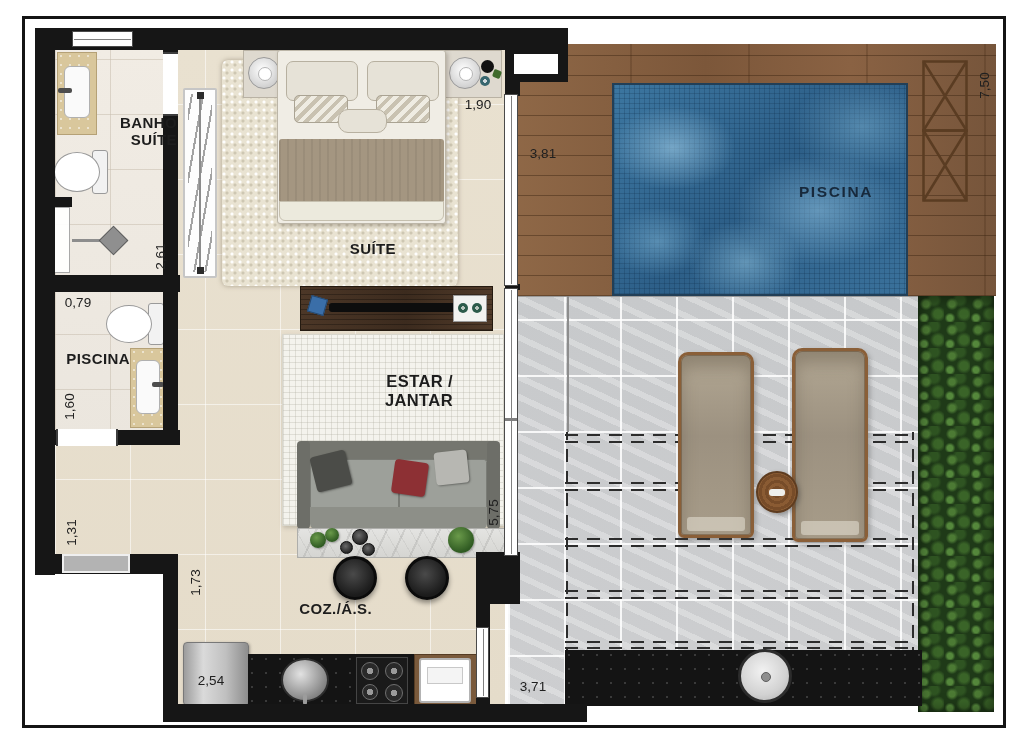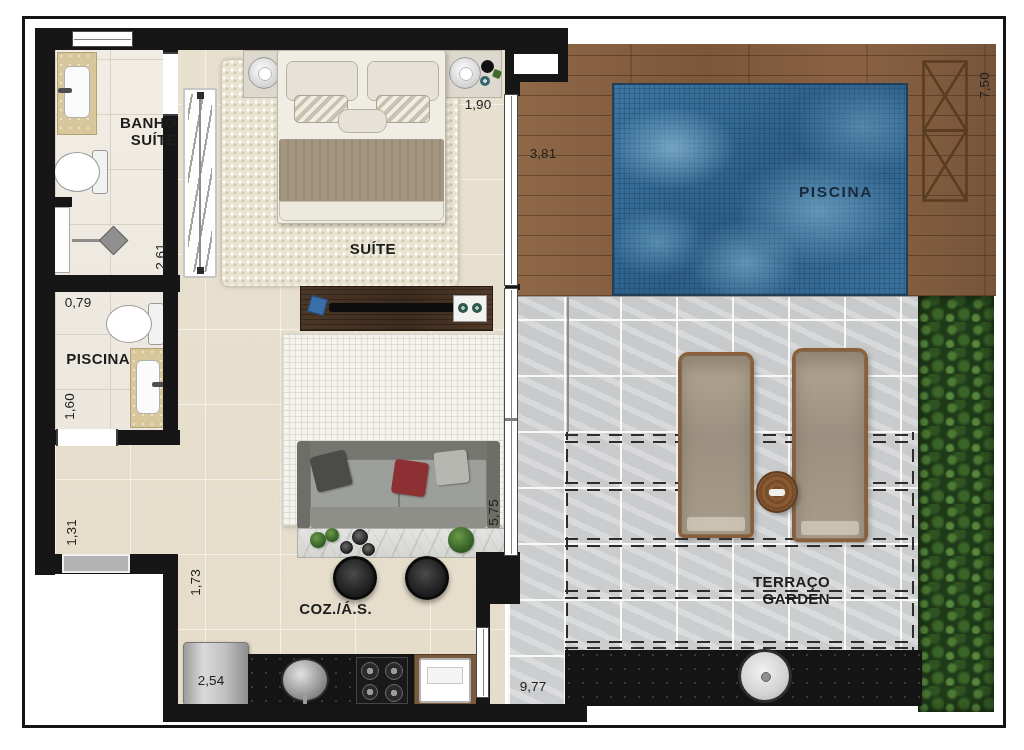--- a/index.html
+++ b/index.html
@@ -291,32 +291,32 @@
   <div class="abs dooropen" style="left:163px;top:52px;width:15px;height:64px;border-top:2px solid #3d3d3d;border-bottom:2px solid #3d3d3d;box-sizing:border-box;"></div>
   <div class="abs dooropen" style="left:56px;top:429px;width:62px;height:17px;border-left:2px solid #3d3d3d;border-right:2px solid #3d3d3d;box-sizing:border-box;"></div>
   <div class="abs mat" style="left:62px;top:554px;width:68px;height:19px;"></div>
 
   <div class="lbl" style="left:73px;top:114px;width:104px;">
     <div>BANHO</div>
     <div>SUÍTE</div>
   </div>
   <div class="lbl" style="left:316px;top:240px;width:80px;">SUÍTE</div>
   <div class="lbl" style="left:56px;top:350px;width:74px;">PISCINA</div>
+  <div class="lbl lbl-lg" style="left:329px;top:372px;width:124px;">
+    <div>ESTAR /</div>
+    <div>JANTAR</div>
+  </div>
   <div class="lbl" style="left:282px;top:600px;width:90px;">COZ./Á.S.</div>
   <div class="lbl pool-lbl" style="left:673px;top:183px;width:200px;">PISCINA</div>
-  <div class="lbl" style="left:706px;top:573px;width:124px;">
-    <div>TERRAÇO</div>
-    <div>GARDEN</div>
-  </div>
 
   <div class="dim" style="left:456px;top:97px;width:44px;">1,90</div>
   <div class="dim" style="left:520px;top:146px;width:46px;">3,81</div>
   <div class="dim" style="left:58px;top:295px;width:40px;">0,79</div>
   <div class="dim" style="left:189px;top:673px;width:44px;">2,54</div>
-  <div class="dim" style="left:510px;top:679px;width:46px;">9,77</div>
+  <div class="dim" style="left:510px;top:679px;width:46px;">3,71</div>
 
   <div class="dim vdim" style="left:140px;top:249px;width:40px;">2,61</div>
   <div class="dim vdim" style="left:958px;top:78px;width:52px;">7,50</div>
   <div class="dim vdim" style="left:49px;top:399px;width:40px;">1,60</div>
   <div class="dim vdim" style="left:51px;top:525px;width:40px;">1,31</div>
   <div class="dim vdim" style="left:175px;top:575px;width:40px;">1,73</div>
   <div class="dim vdim" style="left:473px;top:505px;width:40px;">5,75</div>
 
   <div class="frame"></div>
 </div>

